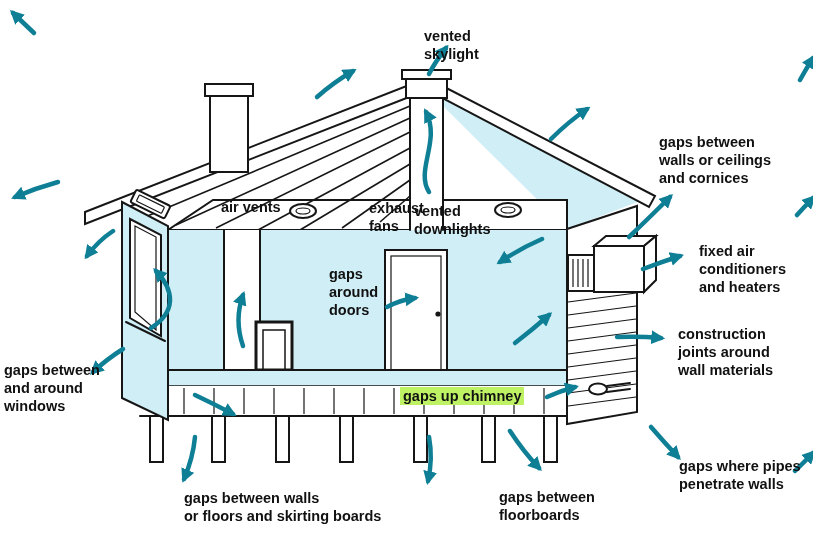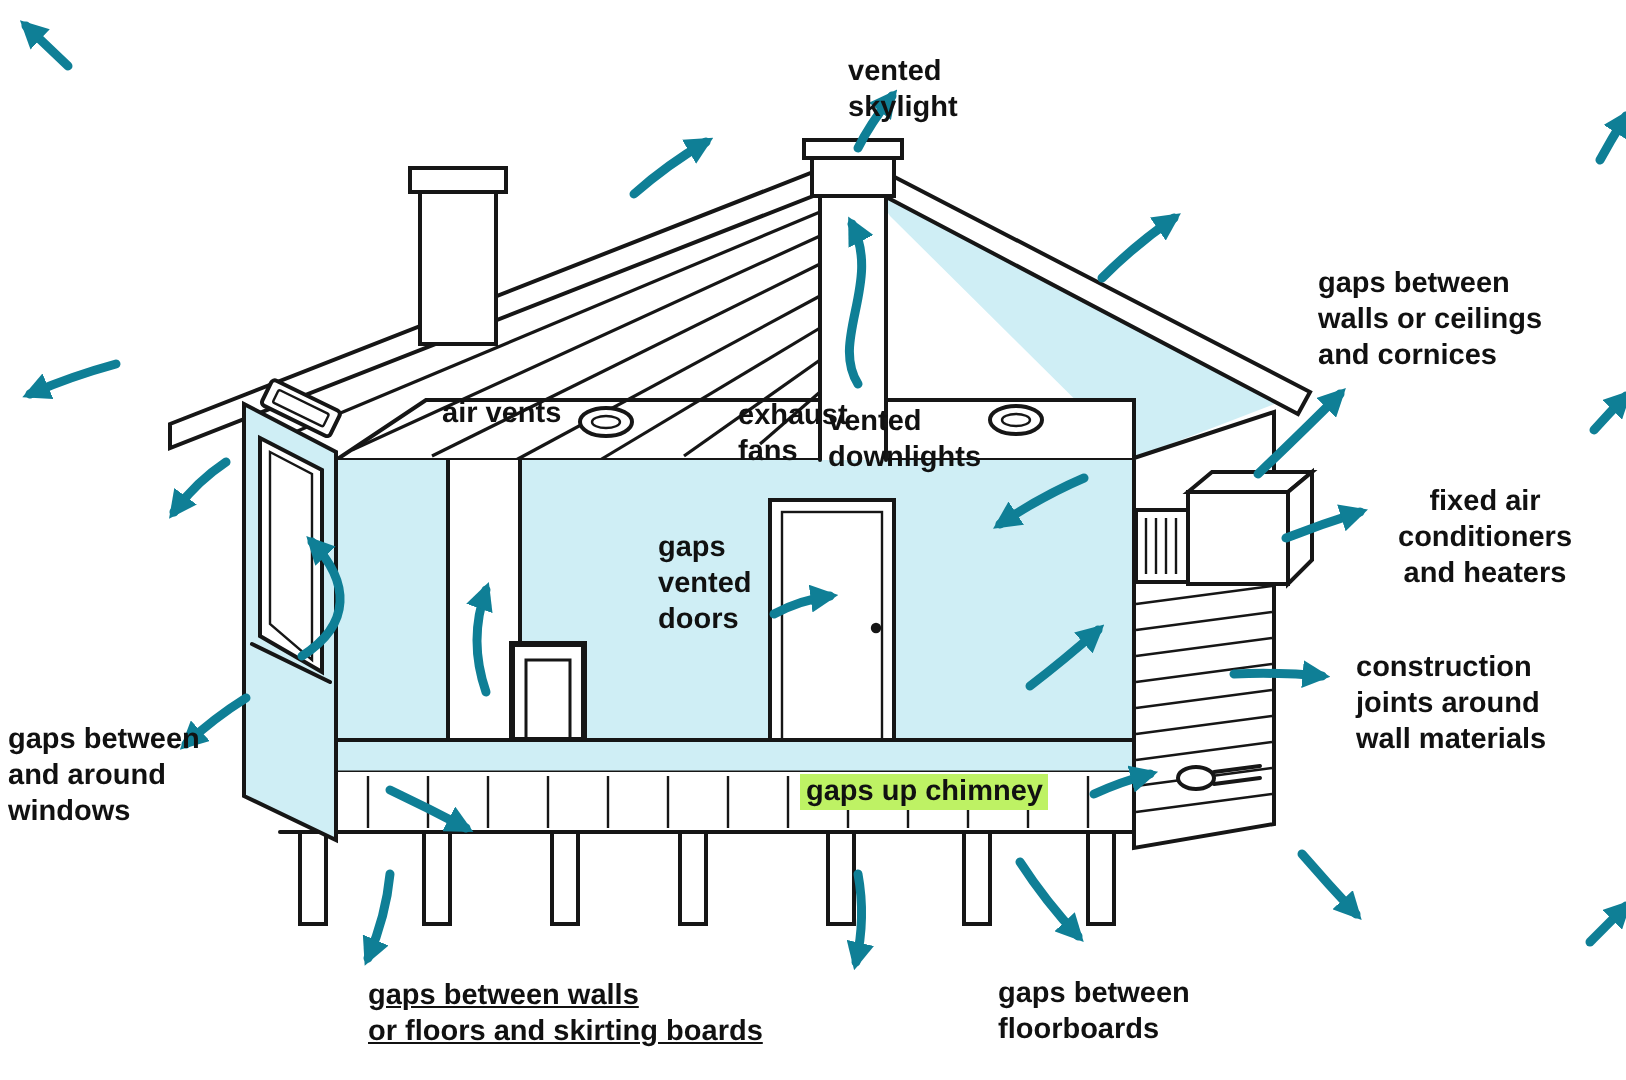--- a/index.html
+++ b/index.html
@@ -225,31 +225,33 @@
   <div class="label" style="left:424px;top:27px;">vented
 skylight</div>
   <div class="label" style="left:221px;top:198px;">air vents</div>
   <div class="label" style="left:333px;top:199px;margin-left:36px;">exhaust
 fans</div>
   <div class="label" style="left:414px;top:202px;">vented
 downlights</div>
   <div class="label" style="left:659px;top:133px;">gaps between
 walls or ceilings
 and cornices</div>
-  <div class="label" style="left:699px;top:242px;text-align:center;">fixed air
+  <div class="label" style="left:699px;top:242px;">fixed air
 conditioners
 and heaters</div>
   <div class="label" style="left:678px;top:325px;">construction
 joints around
 wall materials</div>
   <div class="label" style="left:329px;top:265px;">gaps
-vented
+around
 doors</div>
   <div class="label label-bg" style="left:400px;top:387px;">gaps up chimney</div>
   <div class="label" style="left:4px;top:361px;">gaps between
 and around
 windows</div>
-  <div class="label" style="left:184px;top:489px;text-decoration:underline;">gaps between walls
+  <div class="label" style="left:679px;top:457px;">gaps where pipes
+penetrate walls</div>
+  <div class="label" style="left:184px;top:489px;">gaps between walls
 or floors and skirting boards</div>
   <div class="label" style="left:499px;top:488px;">gaps between
 floorboards</div>
 
 </div>
 
 </body></html>

